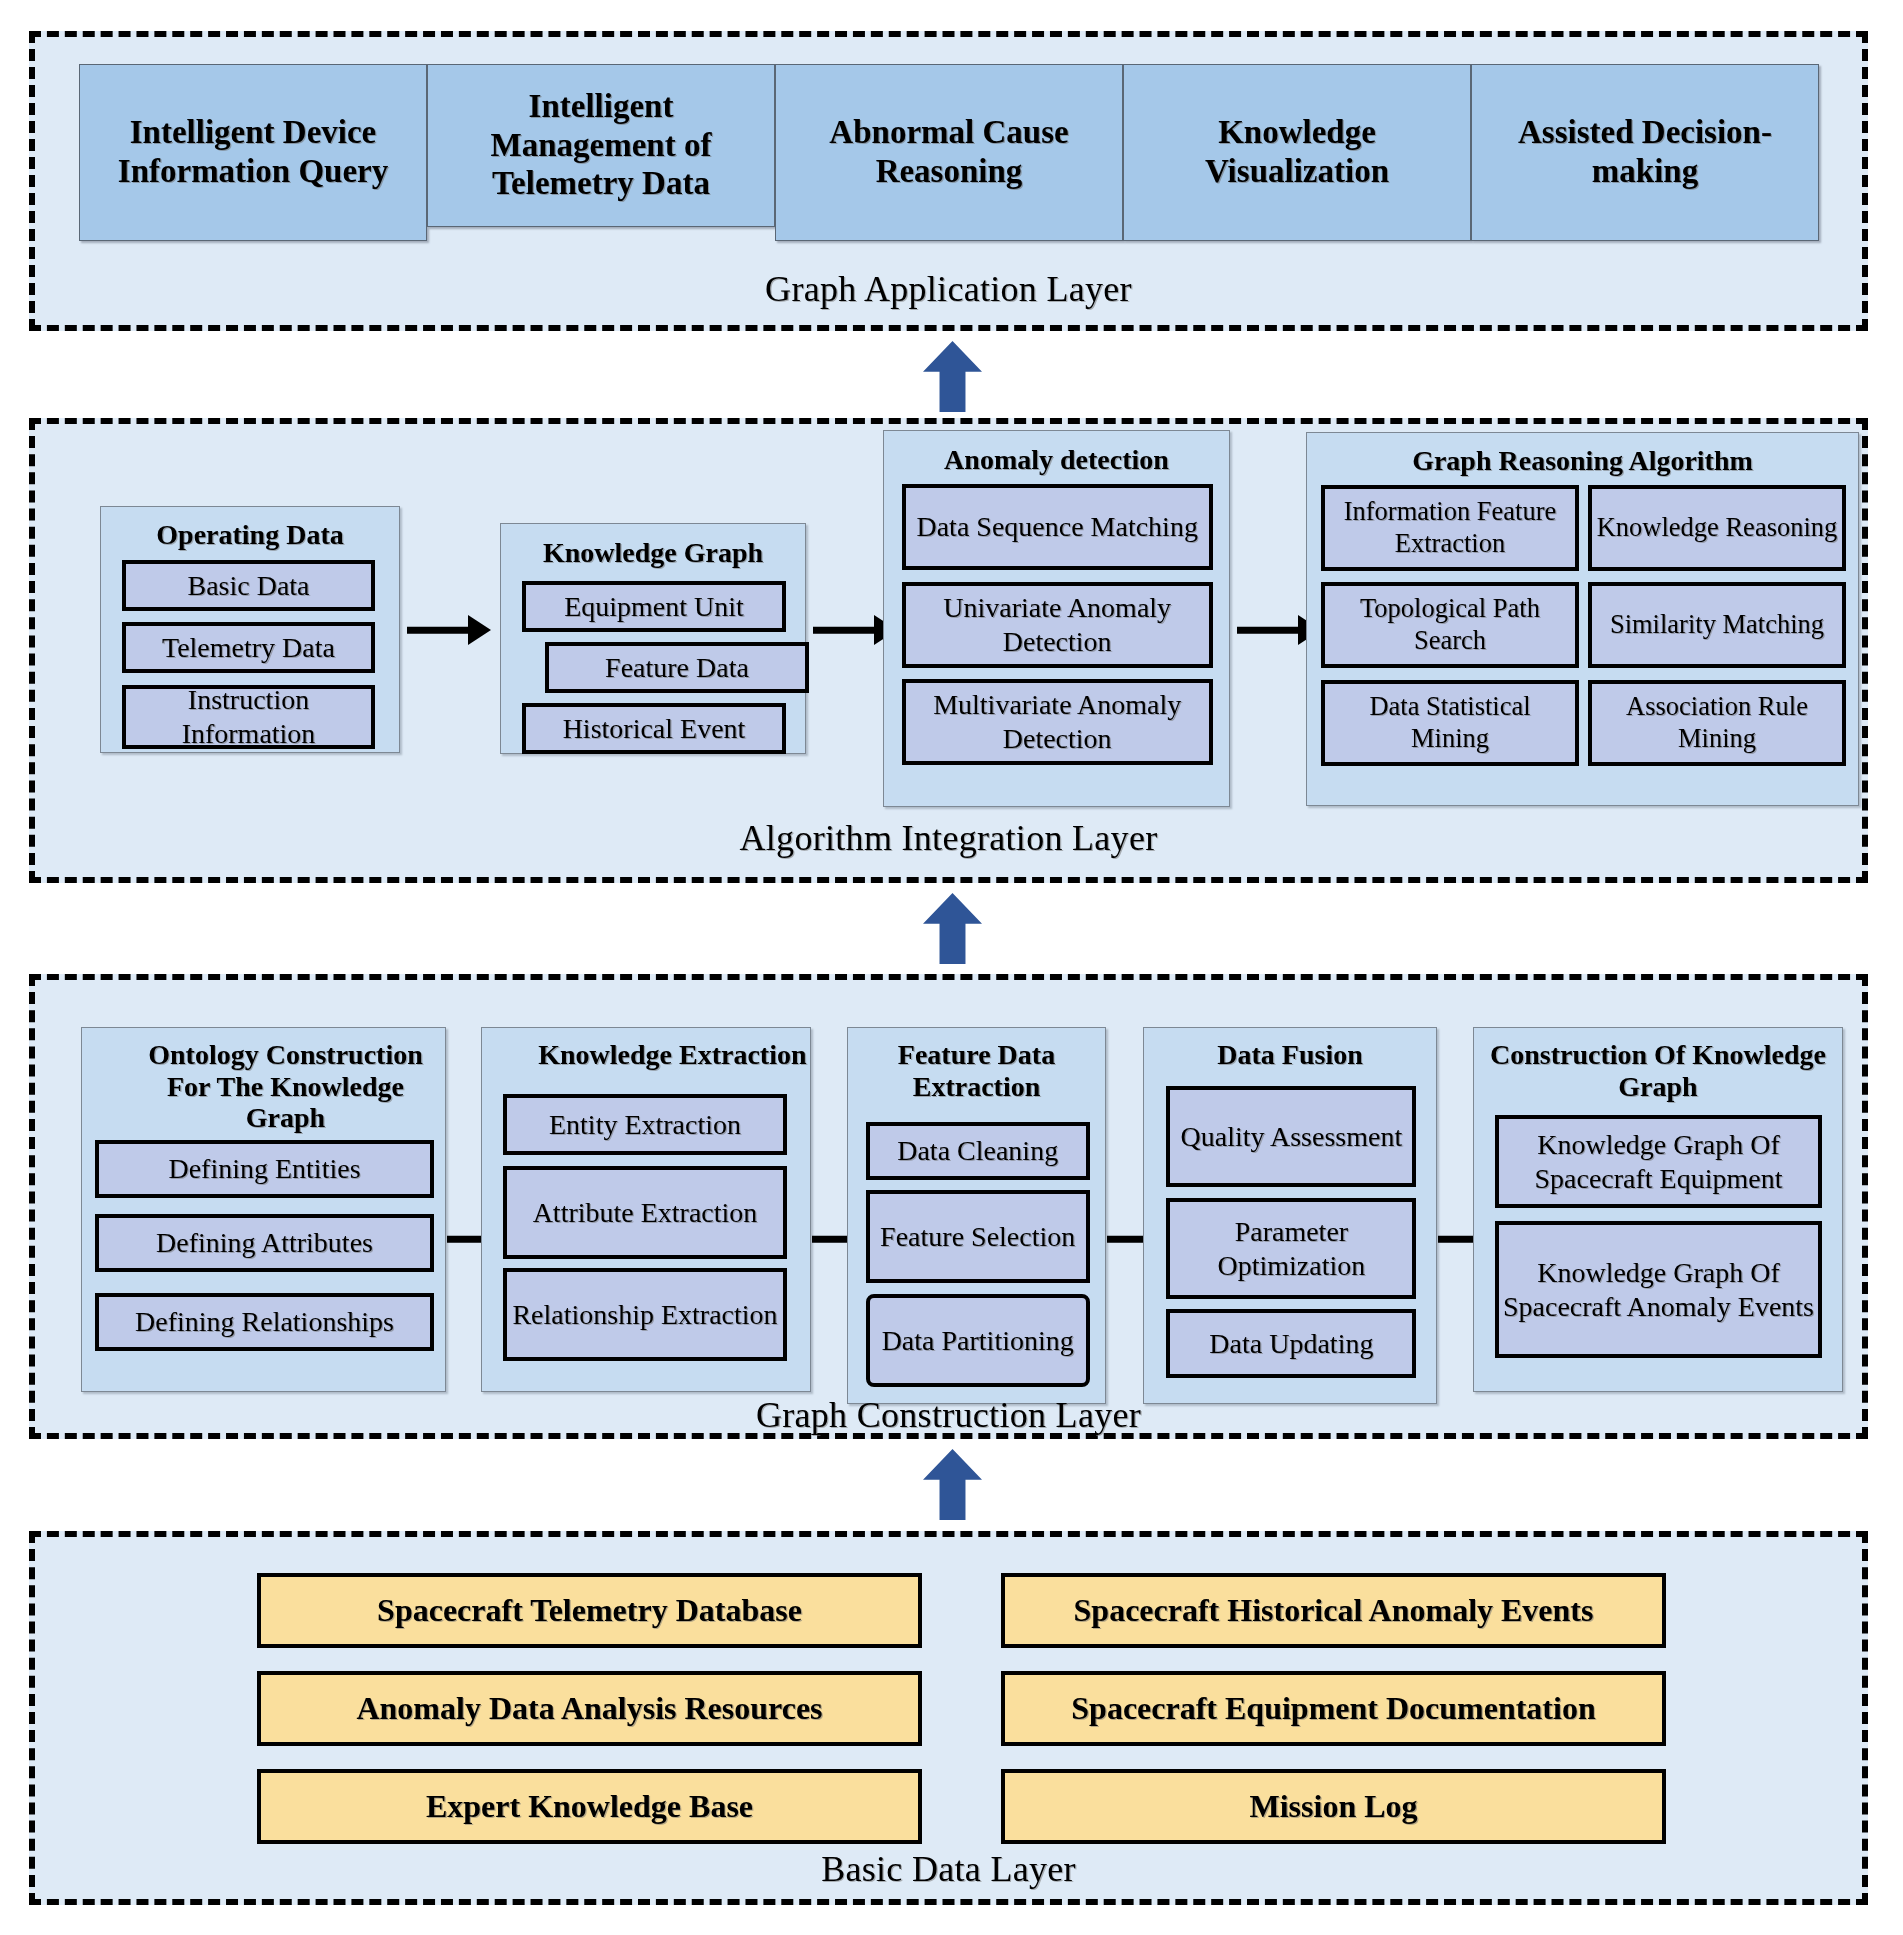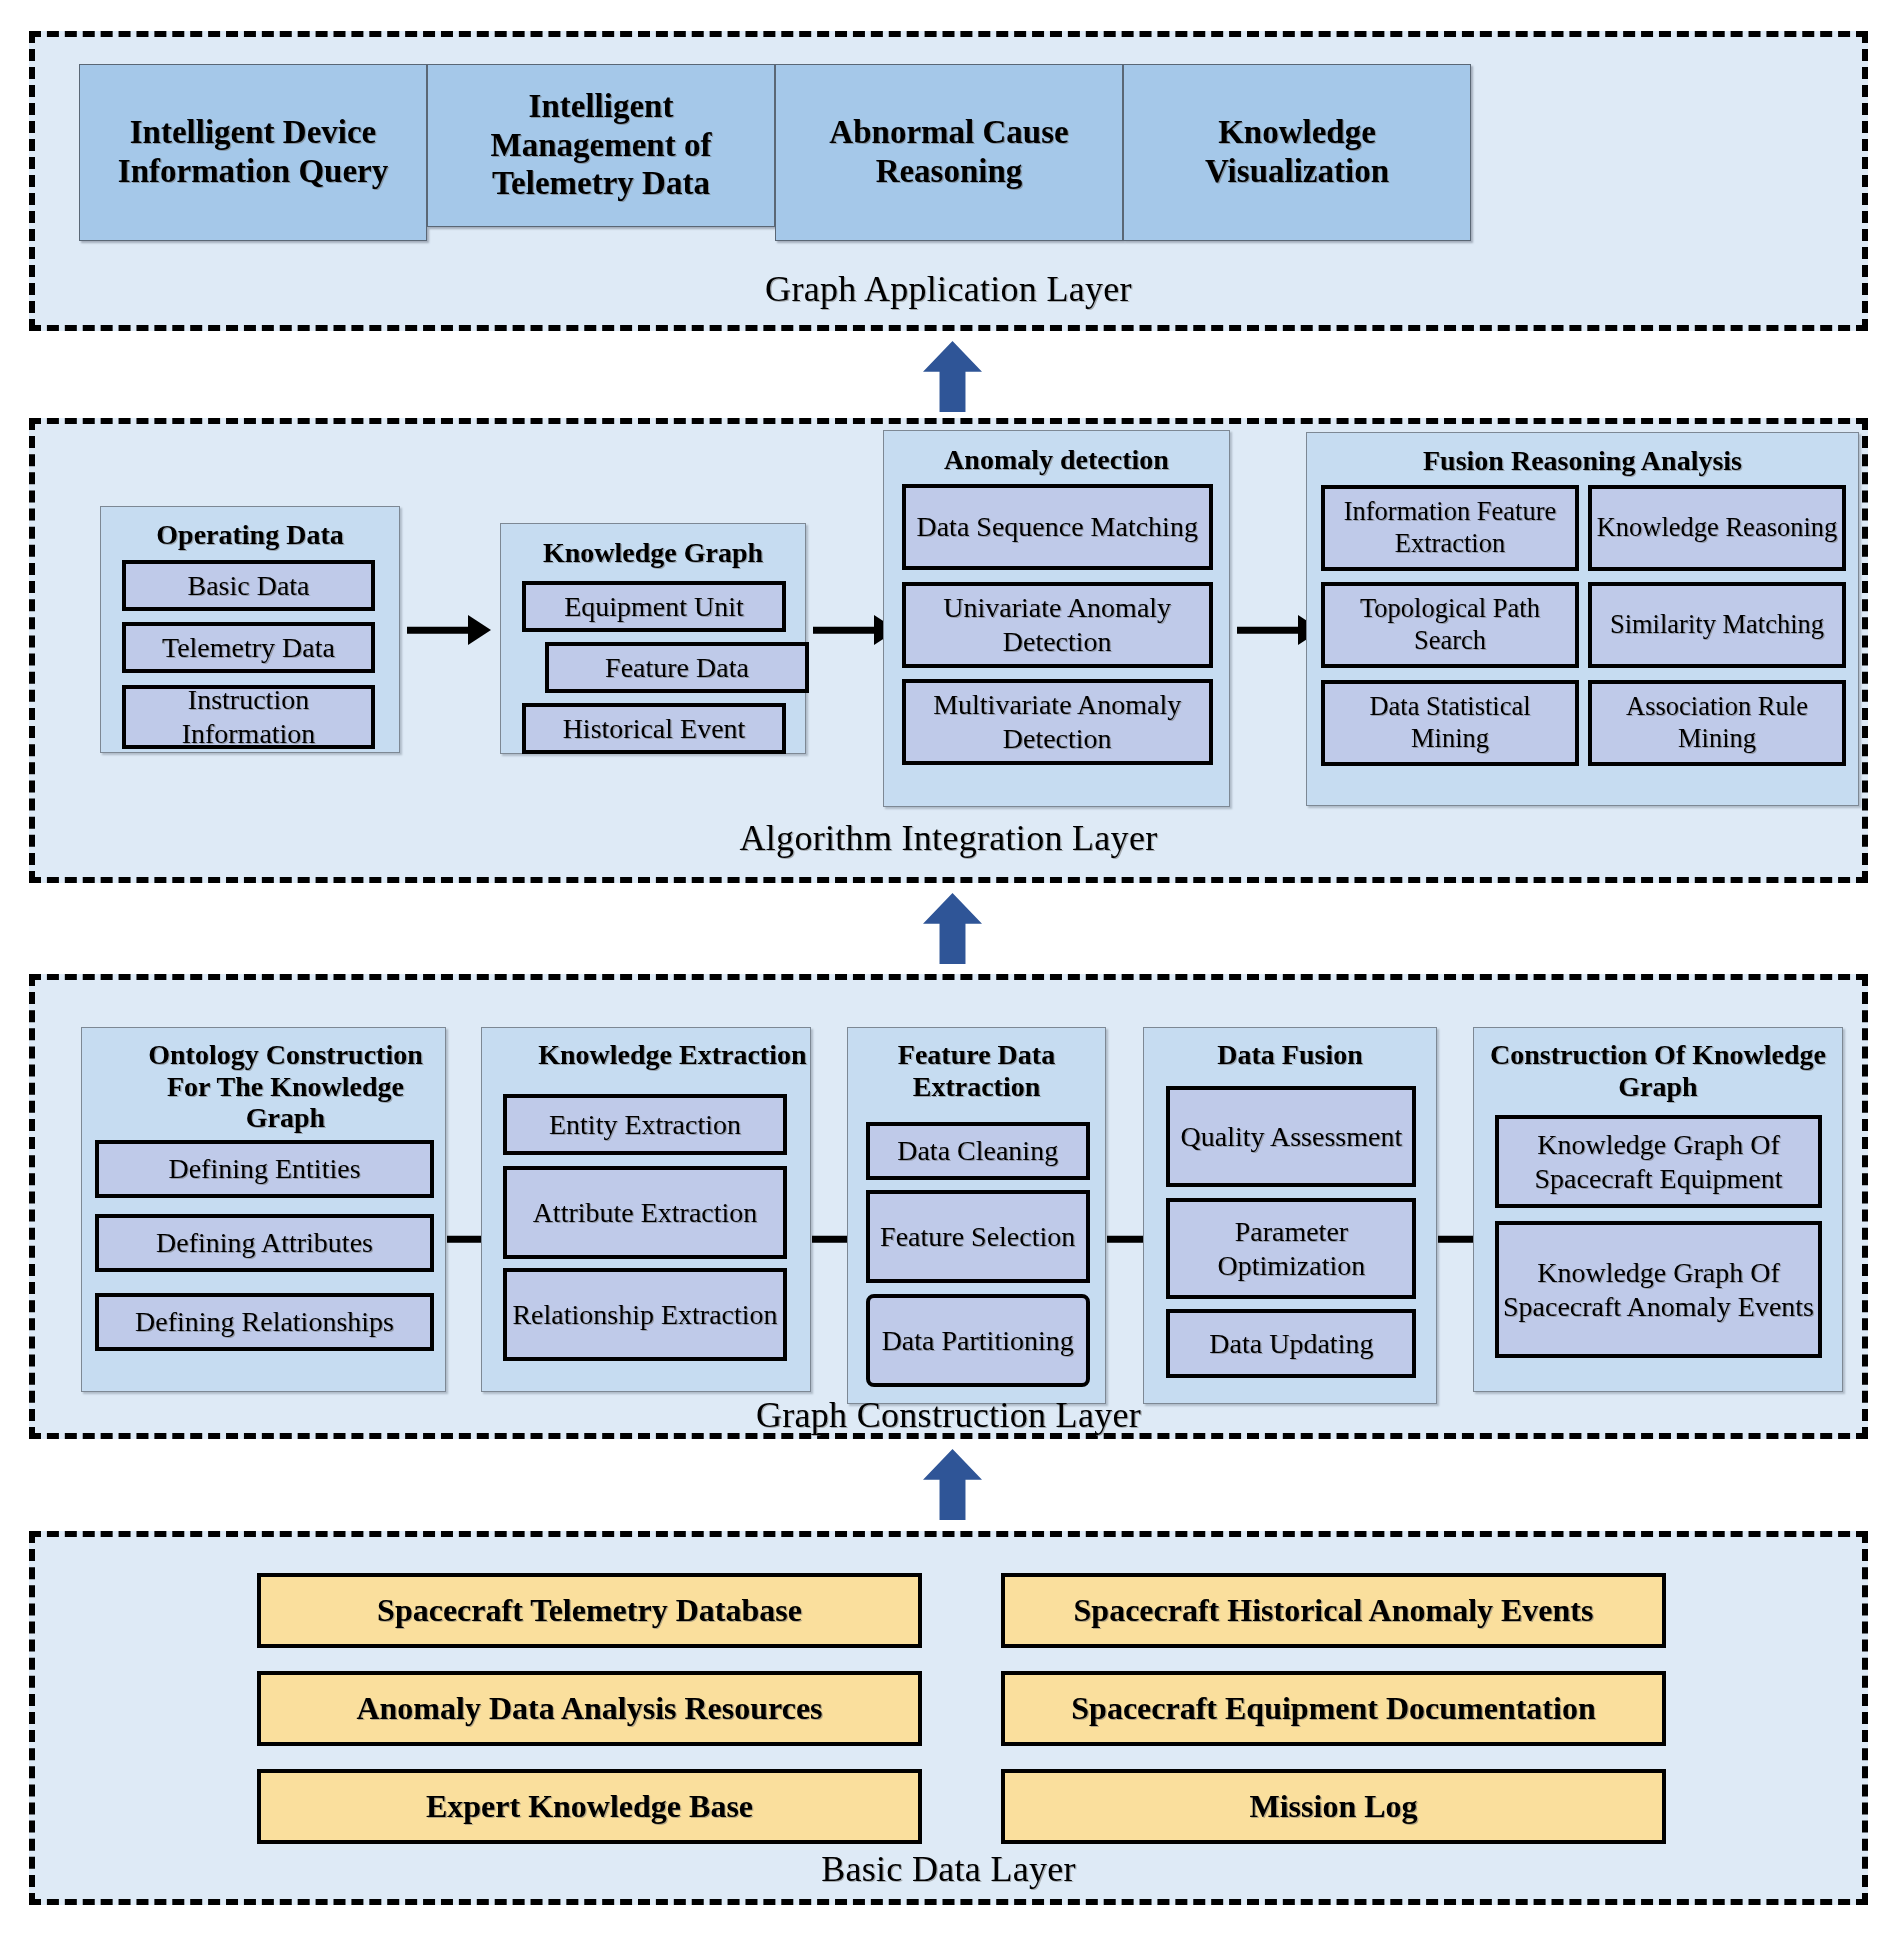--- a/index.html
+++ b/index.html
@@ -114,20 +114,21 @@
 </head>
 <body>
 
 <div class="layer" style="top:31px;height:300px;">
 
   <div class="app-row" style="left:44px;top:26.5px;width:1742px;height:177px;">
     <div class="app-box" style="width:348px;height:177px;">Intelligent Device Information Query</div>
     <div class="app-box" style="width:348px;height:163px;">Intelligent Management of Telemetry Data</div>
     <div class="app-box" style="width:348px;height:177px;">Abnormal Cause Reasoning</div>
     <div class="app-box" style="width:348px;height:177px;">Knowledge Visualization</div>
+    <div class="app-box" style="width:348px;height:177px;">Assisted Decision-making</div>
   </div>
 
   <div class="layer-label" style="top:234px;">Graph Application Layer</div>
 </div>
 
 <div class="uparrow" style="left:923px;top:341px;width:59px;height:71px;">
   <svg width="59" height="71" viewBox="0 0 100 120">
     <polygon points="50,0 100,52 72,52 72,120 28,120 28,52 0,52" fill="#2F5597"></polygon>
   </svg>
 </div>
@@ -164,21 +165,21 @@
     <div class="leaf" style="left:17.7px;top:151px;width:311px;height:86px;">Univariate Anomaly Detection</div>
     <div class="leaf" style="left:17.7px;top:248px;width:311px;height:86px;">Multivariate Anomaly Detection</div>
   </div>
 
   <div class="harrow" style="left:1202px;top:206px;width:85px;">
     <div class="shaft" style="width:62px;"></div>
     <div class="head" style="left:61px;"></div>
   </div>
 
   <div class="group" style="left:1271px;top:8.2px;width:553px;height:374px;">
-    <div class="group-title" style="top:11.8px;">Fusion Reasoning Analysis</div>
+    <div class="group-title" style="top:11.8px;">Graph Reasoning Algorithm</div>
 
     <div class="leaf small" style="left:14px;top:52px;width:258px;height:86px;">Information Feature Extraction</div>
     <div class="leaf small" style="left:281px;top:52px;width:258px;height:86px;">Knowledge Reasoning</div>
 
     <div class="leaf small" style="left:14px;top:149px;width:258px;height:86px;">Topological Path Search</div>
     <div class="leaf small" style="left:281px;top:149px;width:258px;height:86px;">Similarity Matching</div>
 
     <div class="leaf small" style="left:14px;top:247px;width:258px;height:86px;">Data Statistical Mining</div>
     <div class="leaf small" style="left:281px;top:247px;width:258px;height:86px;">Association Rule Mining</div>
   </div>

